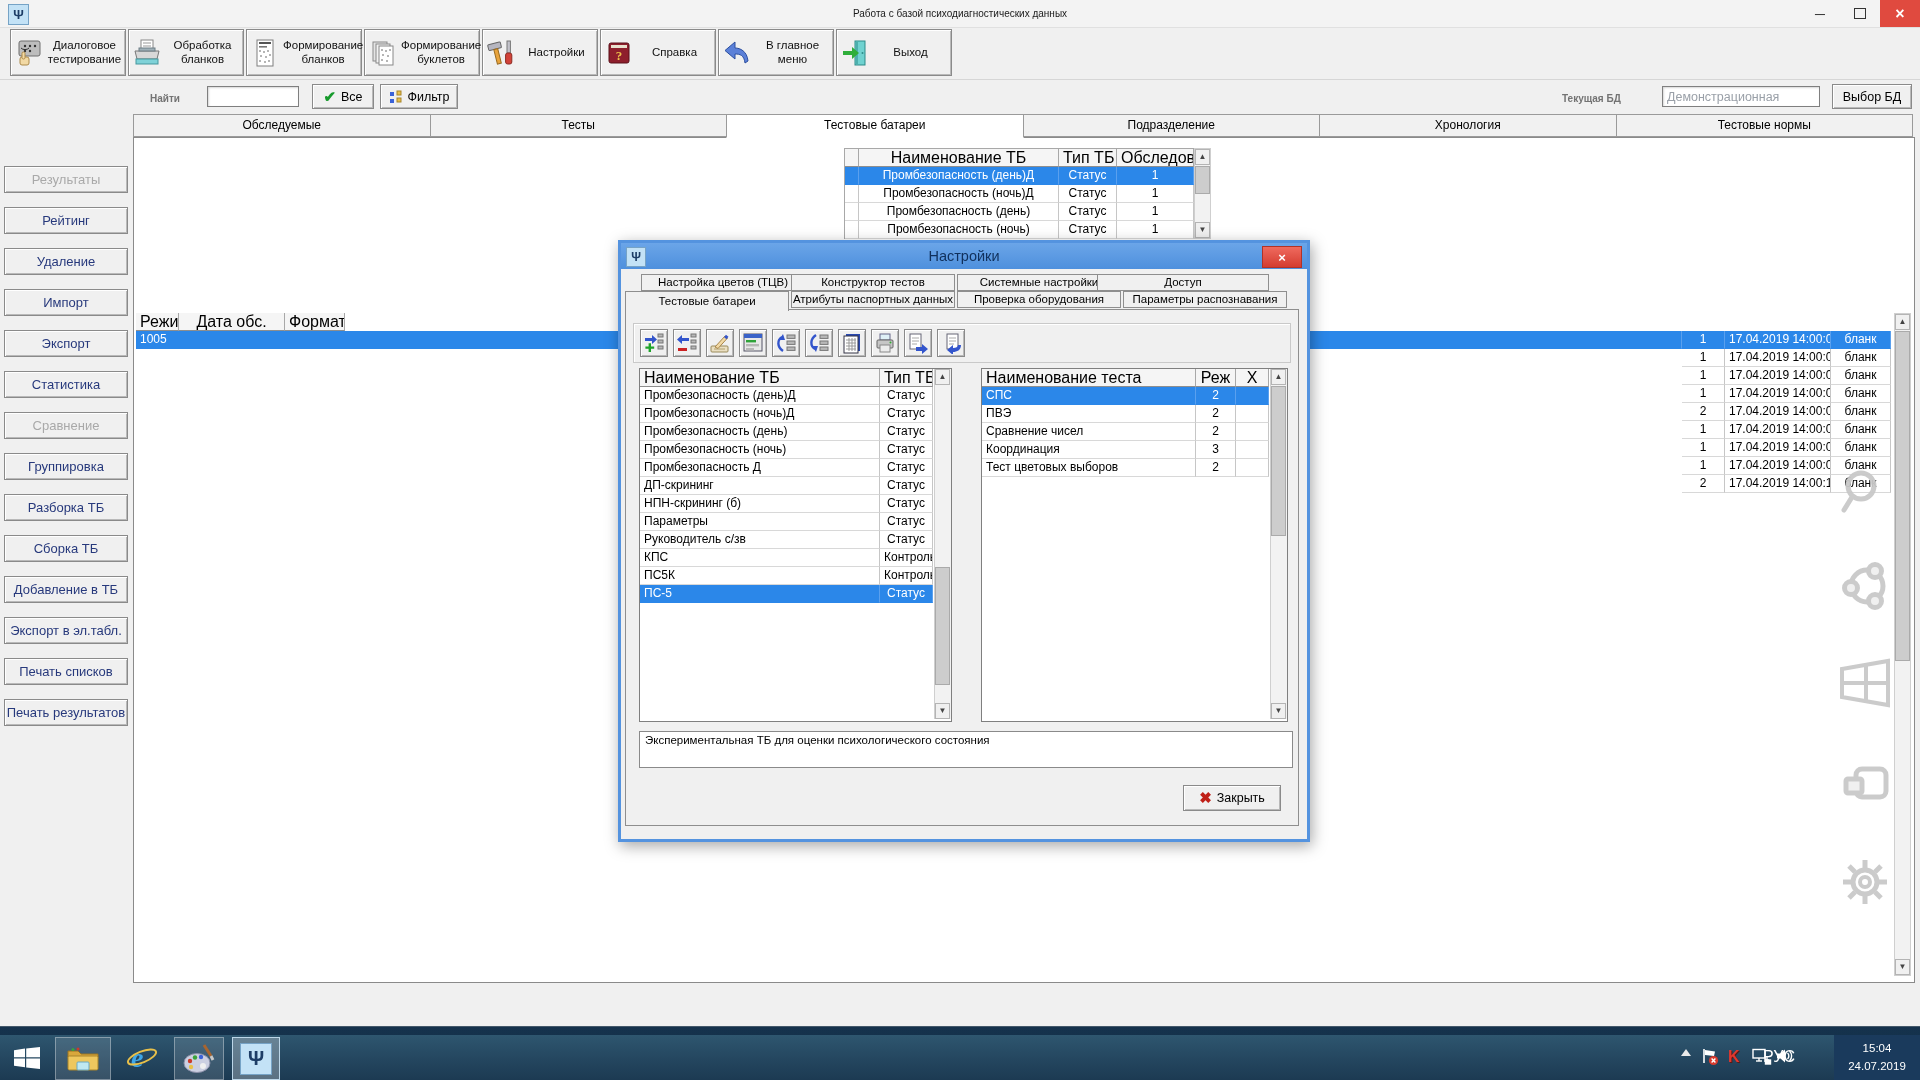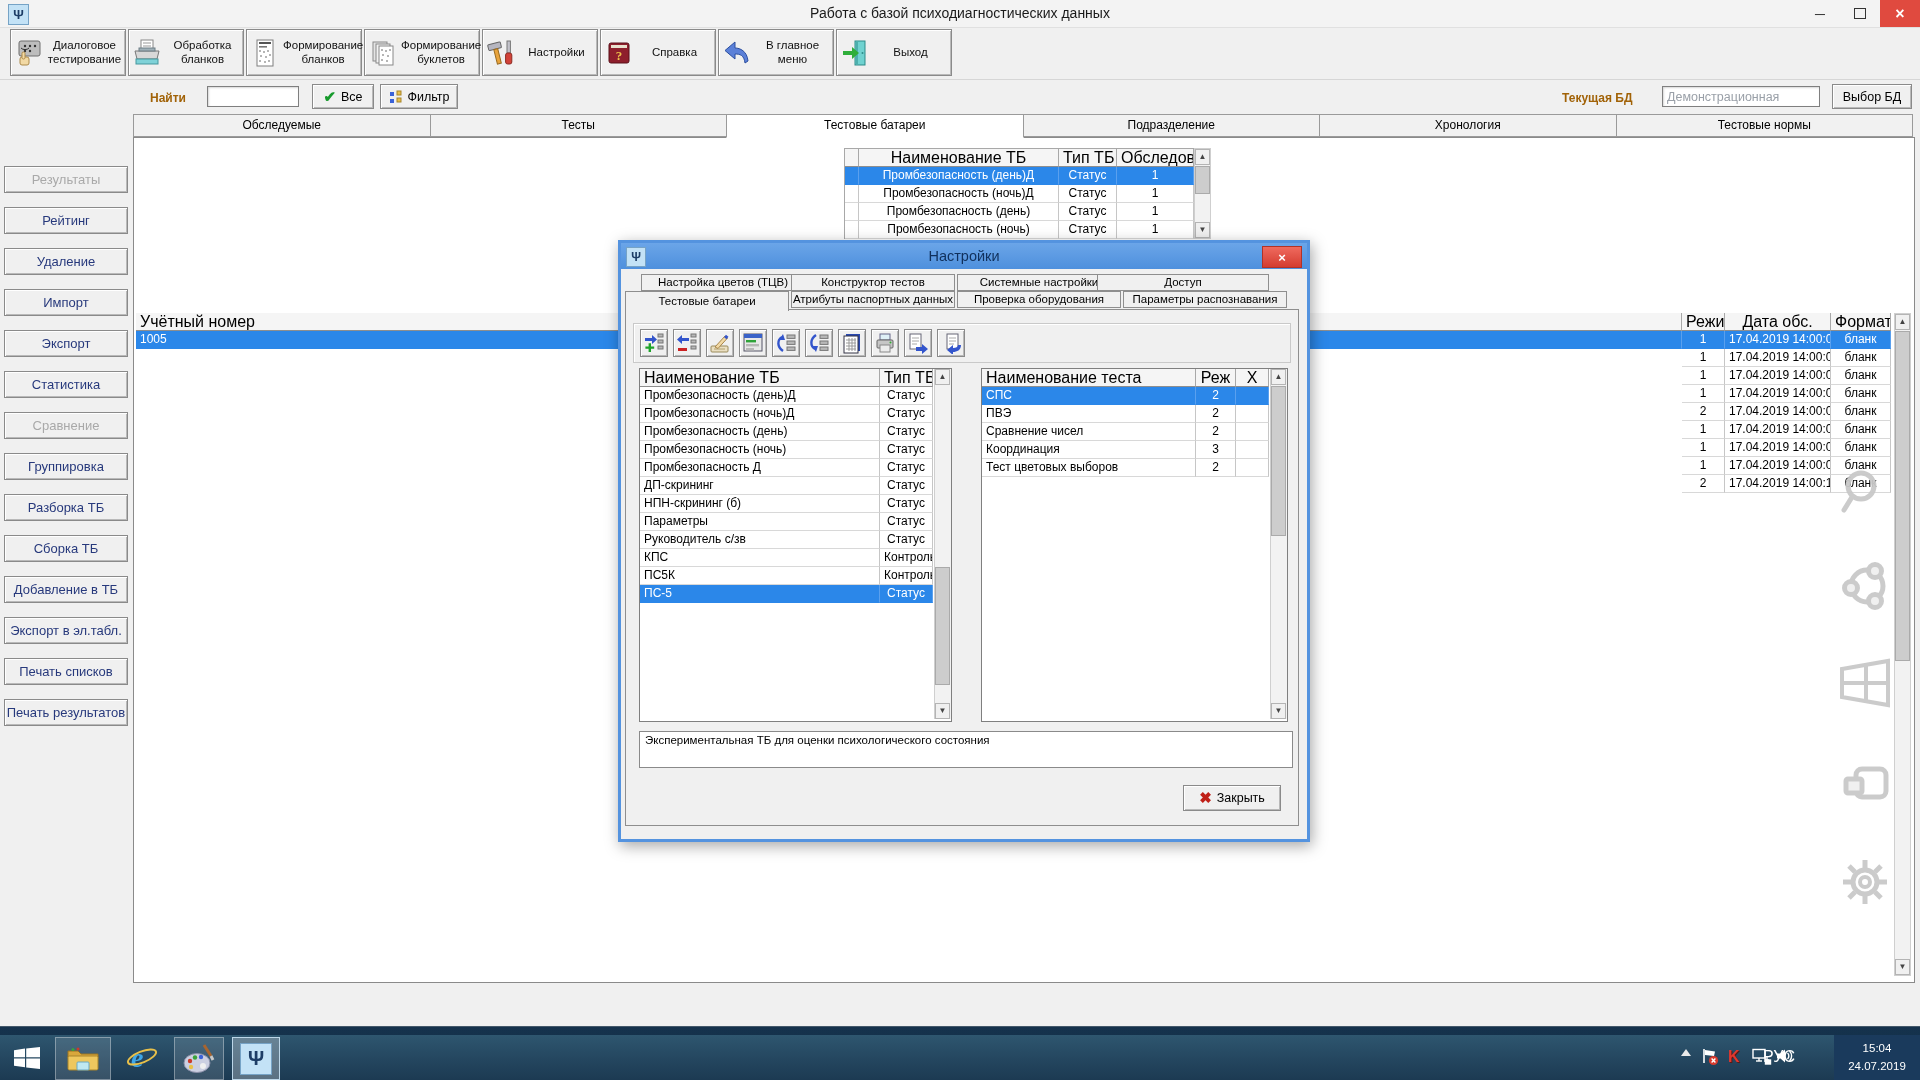--- a/index.html
+++ b/index.html
@@ -9,39 +9,39 @@
   .abs{position:absolute;box-sizing:border-box}
   
   #desktop{position:absolute;inset:0;
     background:linear-gradient(180deg,#24506e 0%,#1b4260 55%,#14304a 100%)}
   
   #mainwin{position:absolute;left:0;top:0;width:1920px;height:1026px;background:#f0f0f0;
     border-bottom:1px solid #44586a;z-index:1}
   #titlebar{position:absolute;left:0;top:0;right:0;height:27px;background:#f3f3f3;
     border-bottom:1px solid #e0e0e0}
   .title-text{position:absolute;left:0;right:0;text-align:center;line-height:27px;
-    font-size:14px;color:#1a1a1a}
+    font-size:10px;color:#1a1a1a}
   .appico{display:flex;align-items:center;justify-content:center;
     background:#c3e2f6;border:1px solid #76a3c6;color:#1d3d66;font-weight:bold}
   #title-ico{position:absolute;left:8px;top:4px;width:19px;height:19px;font-size:13px}
   .winbtns{position:absolute;right:0;top:0;display:flex;height:27px}
   .winbtn{width:40px;height:27px;display:flex;align-items:center;justify-content:center;
     color:#333;font-size:14px}
   .winbtn .maxbox{width:10px;height:9px;border:1px solid #333}
   .winbtn.close{background:#e04a3f;color:#fff;font-size:16px;font-weight:bold}
   
   #topbar{position:absolute;left:0;top:28px;right:0;height:50px;display:flex;
     padding:1px 0 0 10px;gap:2px;background:#f0f0f0;border-bottom:1px solid #d6d6d6}
   .btn3d{background:#f0f0f0;border:1px solid #8a8a8a;
     box-shadow:inset 1px 1px 0 #ffffff, inset -1px -1px 0 #b9b9b9;box-sizing:border-box}
   .tbtn{width:116px;height:47px;display:flex;align-items:center;gap:3px;padding:2px 3px}
   .tbtn svg{flex:0 0 30px}
   .tbtn .lbl{flex:1;font-size:11.5px;line-height:1.18;text-align:center;color:#111}
   
-  .boldlbl{font-weight:bold;font-size:12px;color:#a16207}
+  .boldlbl{font-weight:bold;font-size:10px;color:#737373}
   .txt{border:1px solid #7f7f7f;background:#fff;box-shadow:inset 1px 1px 2px #d7d7d7;
     font:12.5px "Liberation Sans",sans-serif;padding:1px 4px;box-sizing:border-box}
   .sbtn{display:flex;align-items:center;justify-content:center;gap:5px;font-size:12.5px}
   
   #tabsrow{position:absolute;left:133px;top:114px;width:1780px;height:23px;display:flex}
   .tab{flex:1;border:1px solid #9a9a9a;margin-left:-1px;background:#f1f1f1;text-align:center;
     font-size:12px;line-height:21px;height:23px;box-sizing:border-box}
   .tab:first-child{margin-left:0}
   .tab.active{background:#fff;height:24px;z-index:3;position:relative;border-bottom:1px solid #fff}
   
@@ -304,21 +304,20 @@
       </div>
 
       <div class="vsb" style="left:1060px;top:10px;height:91px">
         <div class="sbBtn" style="top:0">▲</div>
         <div class="sbThumb" style="top:17px;height:28px"></div>
         <div class="sbBtn" style="bottom:0">▼</div>
       </div>
 
       <div class="abs" style="left:2px;top:175px">
         <div class="trow">
-          <div class="cell hcell r-id" style="text-align:left">Учётный номер</div>
           <div class="cell hcell r-mode">Режим</div>
           <div class="cell hcell r-date">Дата обс.</div>
           <div class="cell hcell r-fmt">Формат</div>
         </div>
         <div class="trow sel">
           <div class="cell r-id">1005</div>
           <div class="cell r-mode ctr">1</div>
           <div class="cell r-date ctr">17.04.2019 14:00:04</div>
           <div class="cell r-fmt ctr">бланк</div>
         </div>

